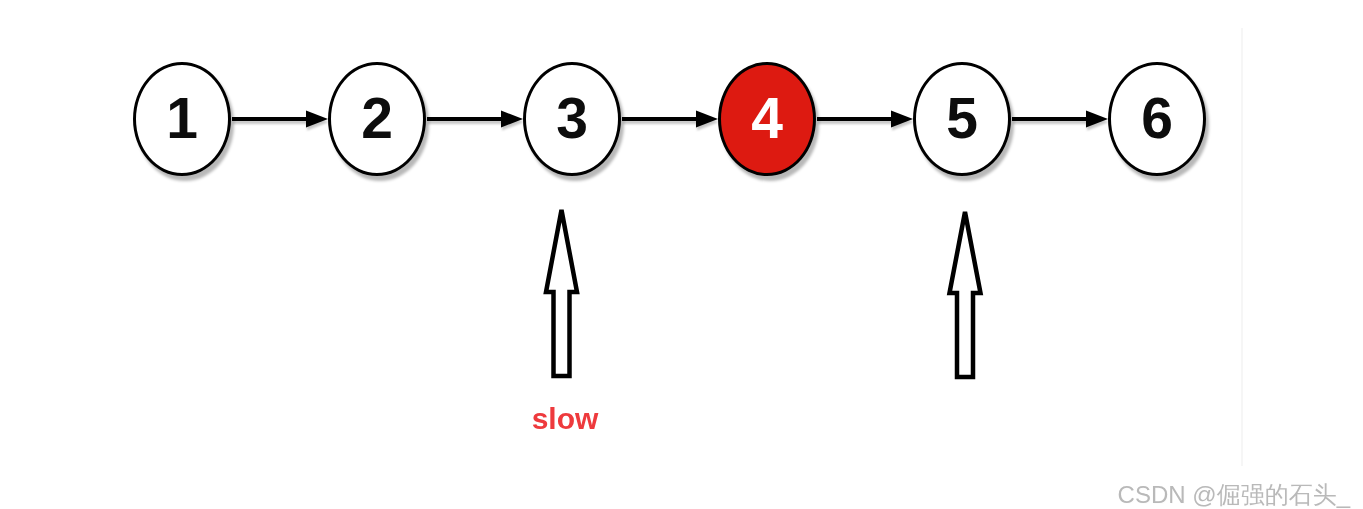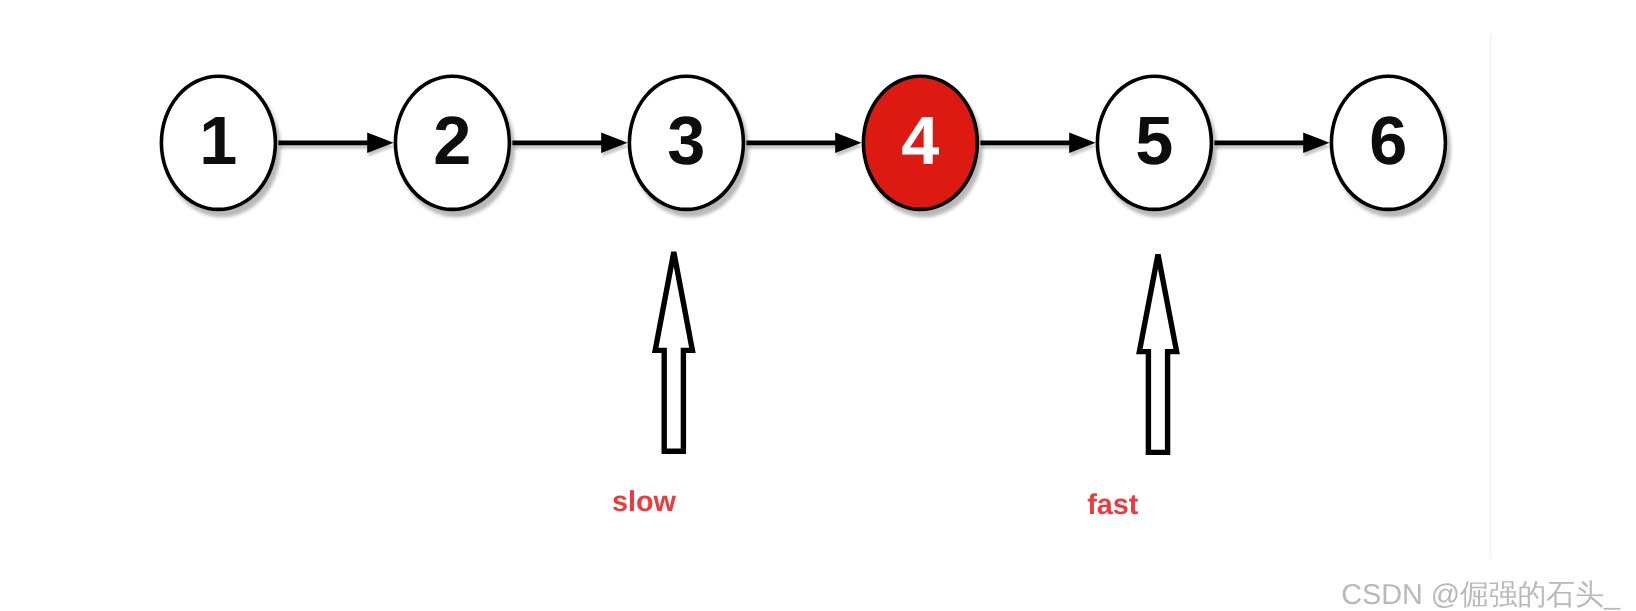--- a/index.html
+++ b/index.html
@@ -54,21 +54,22 @@
     fill: #ffffff;
     stroke: #000;
     stroke-width: 4.5;
     stroke-linejoin: miter;
   }
 
   
   .pointer-label {
     position: absolute;
     width: 110px;
-    font-size: 24px;
+    text-align: center;
+    font-size: 30px;
     font-weight: 700;
     line-height: 32px;
   }
   .pointer-label.slow { left: 510px; top: 403px; }
   .pointer-label.fast { left: 906px; top: 405px; }
 
   
   .watermark {
     position: absolute;
     top: 479px;
@@ -136,19 +137,18 @@
       </div>
       <div class="node" style="left: 913px;">
         <span class="val">5</span>
       </div>
       <div class="node" style="left: 1108px;">
         <span class="val">6</span>
       </div>
     </div>
 
   <div class="pointer-label slow" style="color: rgb(238, 58, 61);">slow</div>
-  <div class="pointer-label fast" style="color: rgb(238, 58, 61);">fast</div>
 
   <div class="image-edge"></div>
 
   <div class="watermark" style="color: rgb(185, 185, 185);">CSDN @倔强的石头_</div>
 
 </div>
 
 </body></html>

